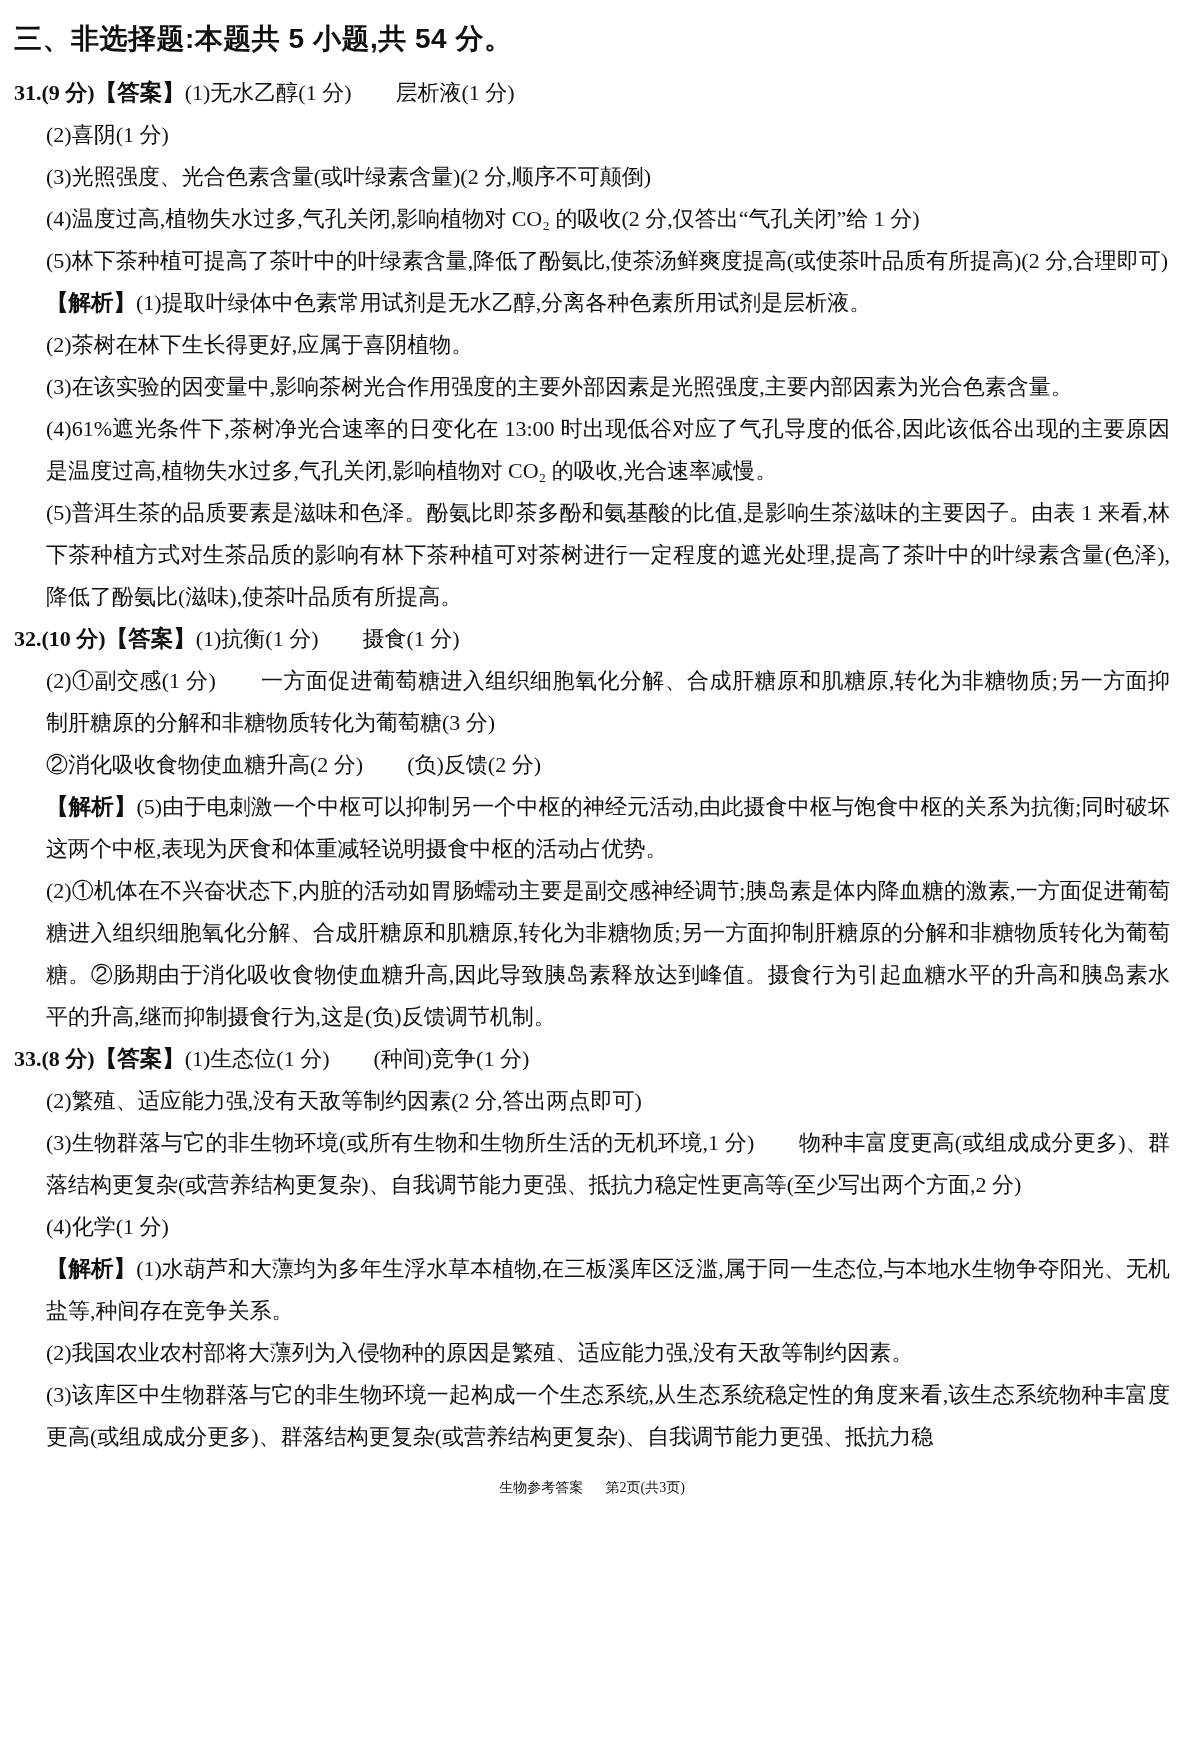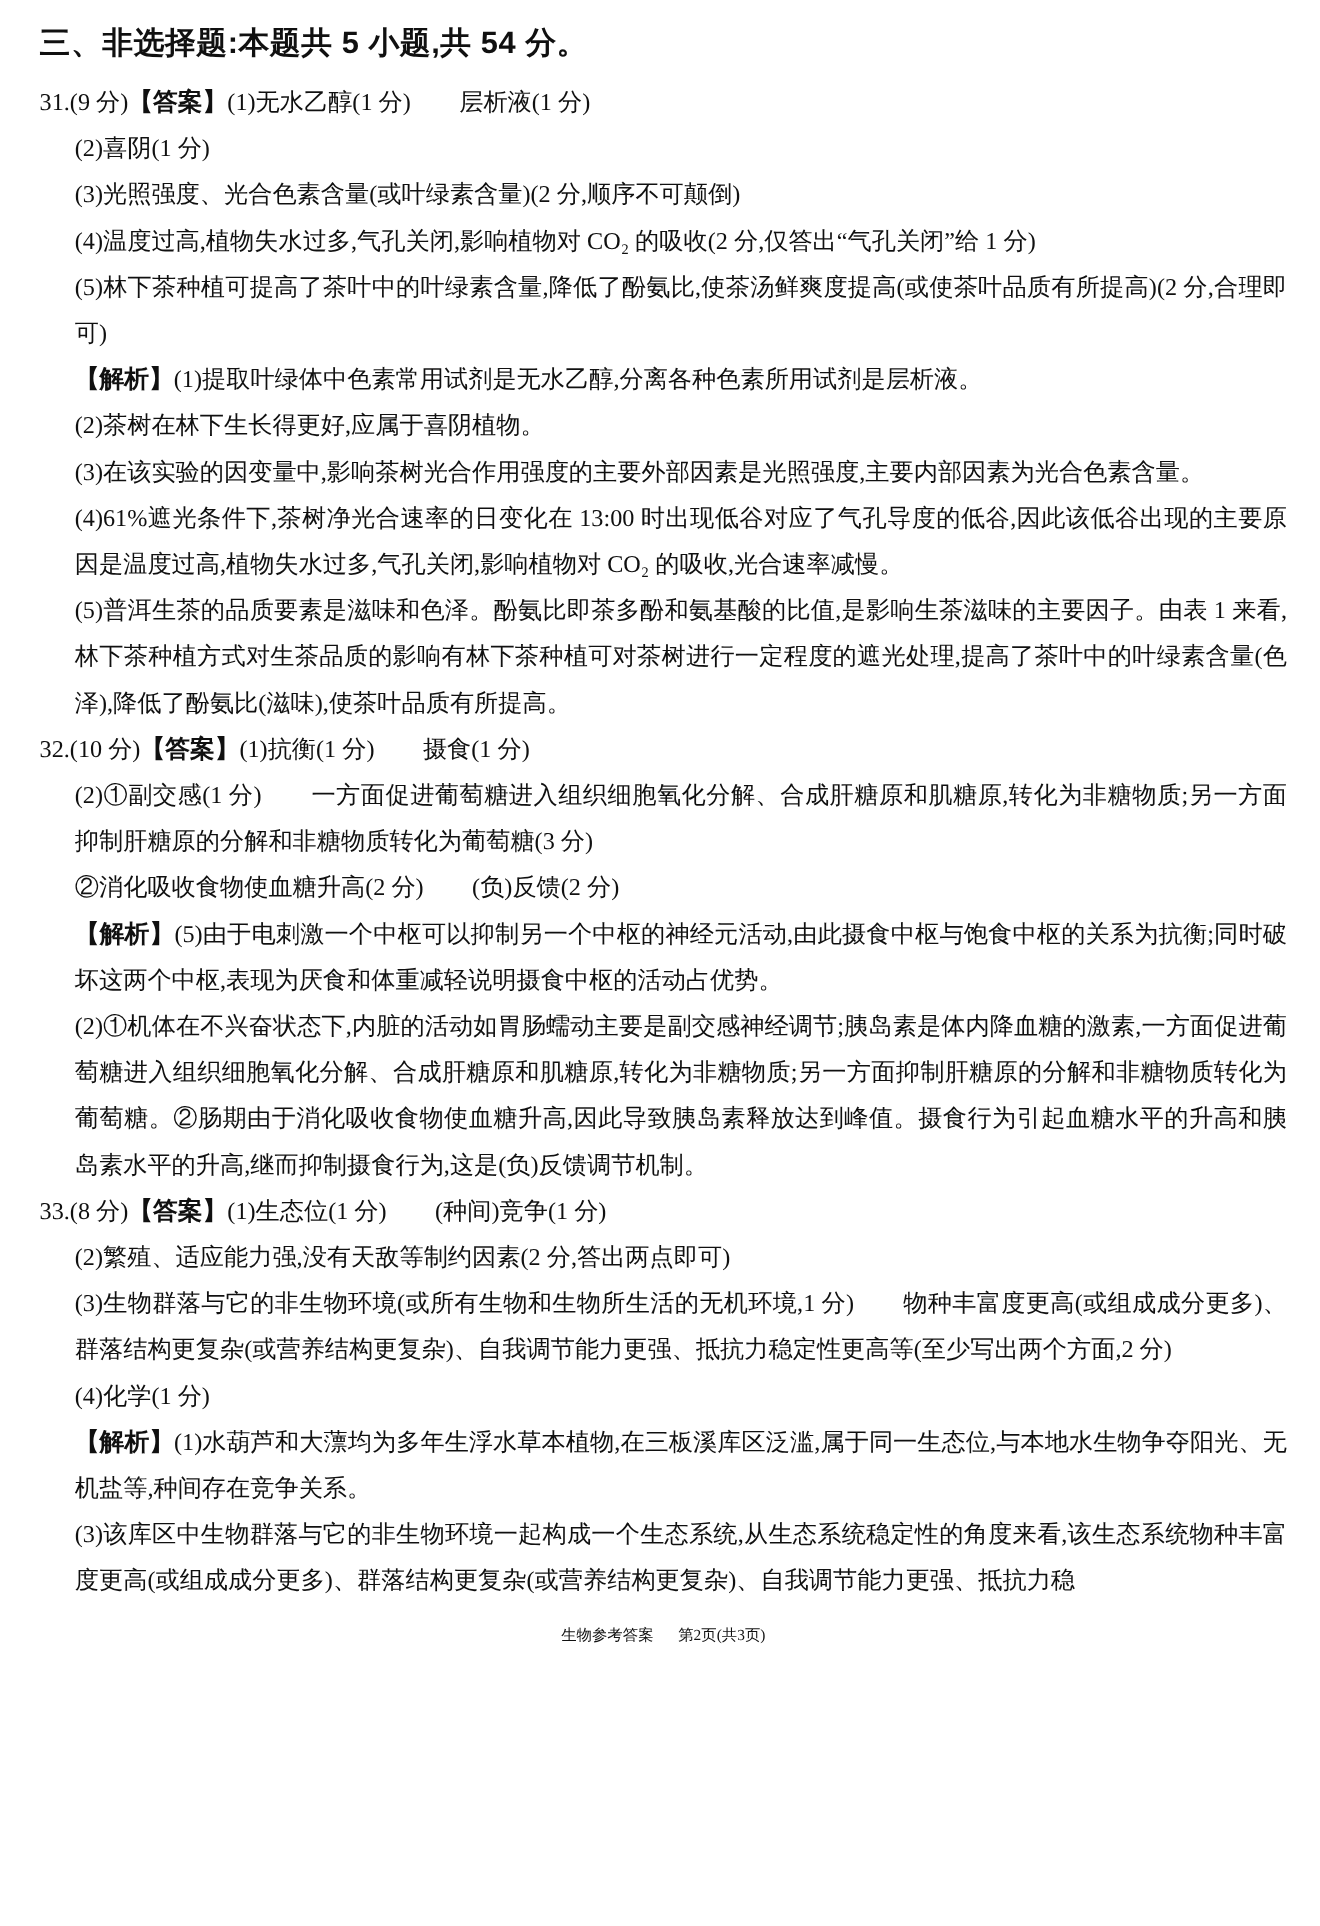--- a/index.html
+++ b/index.html
@@ -9,21 +9,21 @@
   }
   body {
     width: 1200px;
     height: 1751px;
     overflow: hidden;
     position: relative;
     color: #101010;
     font-family: "Liberation Serif", "DejaVu Serif", serif;
   }
   .content {
-    padding: 16px 30px 0 36px;
+    padding: 16px 30px 0 14px;
   }
   .hdr {
     font-family: "Liberation Sans", "DejaVu Sans", sans-serif;
     font-weight: bold;
     font-size: 28px;
     line-height: 46px;
     margin: 0 0 10px 0;
     letter-spacing: 0.5px;
   }
   p.ln {
@@ -31,20 +31,21 @@
     font-size: 22px;
     line-height: 42px;
     text-align: justify;
     text-justify: inter-ideograph;
   }
   p.in {
     margin-left: 32px;
   }
   span.num {
     font-size: 22px;
+    font-weight: bold;
   }
   span.lbl {
     font-family: "Liberation Sans", "DejaVu Sans", sans-serif;
     font-weight: bold;
     font-size: 22.5px;
     margin-top: 28px;
   }
   .footer {
     margin-top: 14px;
     text-align: center;
@@ -77,17 +78,18 @@
   <p class="ln in">(2)①副交感(1 分)　　一方面促进葡萄糖进入组织细胞氧化分解、合成肝糖原和肌糖原,转化为非糖物质;另一方面抑制肝糖原的分解和非糖物质转化为葡萄糖(3 分)</p>
   <p class="ln in">②消化吸收食物使血糖升高(2 分)　　(负)反馈(2 分)</p>
   <p class="ln in"><span class="lbl">【解析】</span><span>(5)由于电刺激一个中枢可以抑制另一个中枢的神经元活动,由此摄食中枢与饱食中枢的关系为抗衡;同时破坏这两个中枢,表现为厌食和体重减轻说明摄食中枢的活动占优势。</span></p>
   <p class="ln in">(2)①机体在不兴奋状态下,内脏的活动如胃肠蠕动主要是副交感神经调节;胰岛素是体内降血糖的激素,一方面促进葡萄糖进入组织细胞氧化分解、合成肝糖原和肌糖原,转化为非糖物质;另一方面抑制肝糖原的分解和非糖物质转化为葡萄糖。②肠期由于消化吸收食物使血糖升高,因此导致胰岛素释放达到峰值。摄食行为引起血糖水平的升高和胰岛素水平的升高,继而抑制摄食行为,这是(负)反馈调节机制。</p>
 
   <p class="ln q"><span class="num">33.(8 分)</span><span class="lbl">【答案】</span><span>(1)生态位(1 分)　　(种间)竞争(1 分)</span></p>
   <p class="ln in">(2)繁殖、适应能力强,没有天敌等制约因素(2 分,答出两点即可)</p>
   <p class="ln in">(3)生物群落与它的非生物环境(或所有生物和生物所生活的无机环境,1 分)　　物种丰富度更高(或组成成分更多)、群落结构更复杂(或营养结构更复杂)、自我调节能力更强、抵抗力稳定性更高等(至少写出两个方面,2 分)</p>
   <p class="ln in">(4)化学(1 分)</p>
   <p class="ln in"><span class="lbl">【解析】</span><span>(1)水葫芦和大薸均为多年生浮水草本植物,在三板溪库区泛滥,属于同一生态位,与本地水生物争夺阳光、无机盐等,种间存在竞争关系。</span></p>
+  <p class="ln in">(2)我国农业农村部将大薸列为入侵物种的原因是繁殖、适应能力强,没有天敌等制约因素。</p>
   <p class="ln in">(3)该库区中生物群落与它的非生物环境一起构成一个生态系统,从生态系统稳定性的角度来看,该生态系统物种丰富度更高(或组成成分更多)、群落结构更复杂(或营养结构更复杂)、自我调节能力更强、抵抗力稳</p>
 
   <div class="footer"><span>生物参考答案</span><span class="pg">第2页(共3页)</span></div>
 
 </div>
 
 </body></html>

